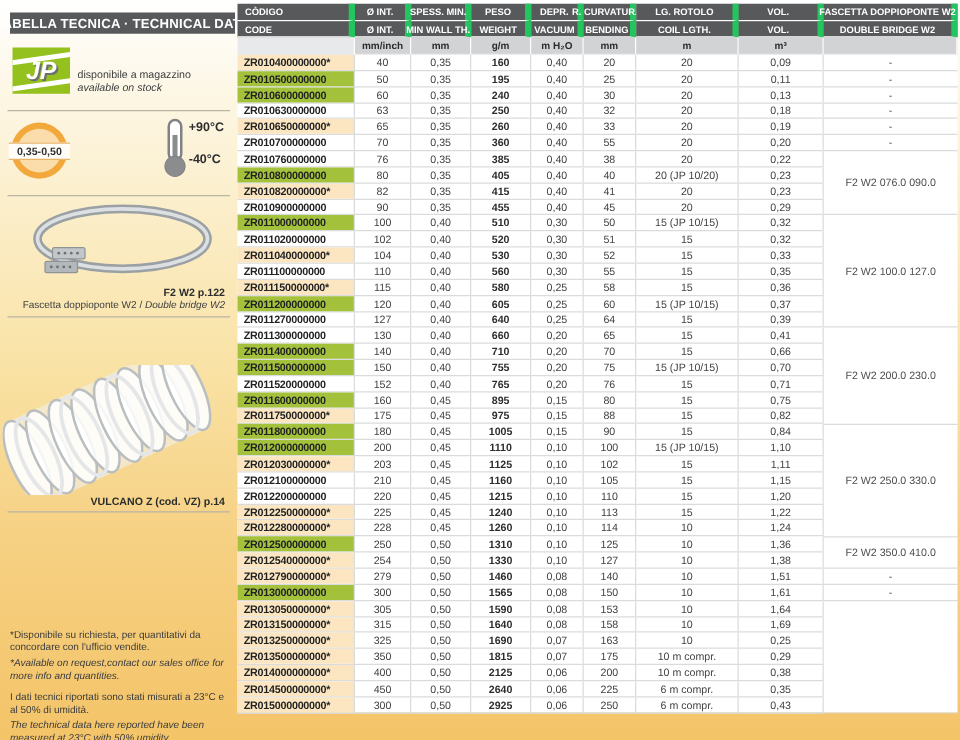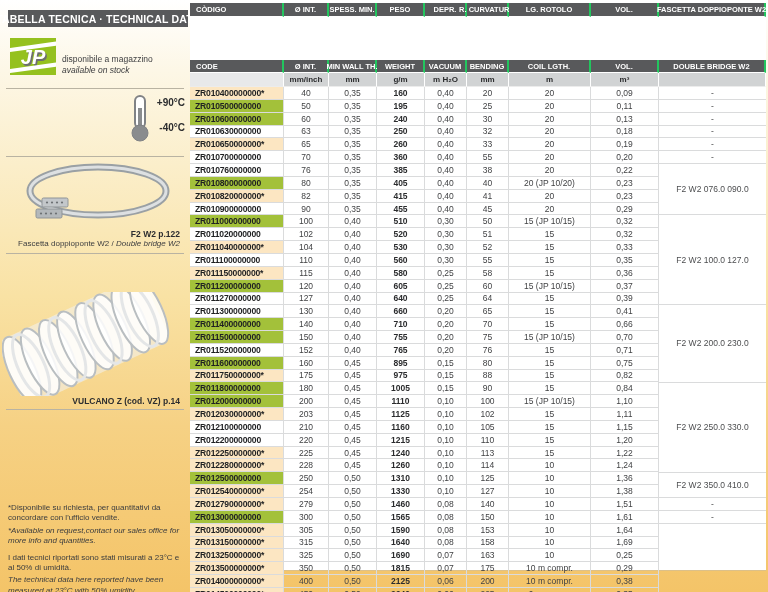--- a/index.html
+++ b/index.html
@@ -24,21 +24,21 @@
   .stock .en { font-style:italic; }
   .divider { position:absolute; left:6px; width:178px; height:0; border-top:1px solid #b9b3a2; }
   .badge { position:absolute; left:9px; top:98px; width:45px; height:45px; border-radius:50%;
     background:#f3a83b; display:flex; align-items:center; justify-content:center; }
   .badge-inner { width:35px; height:35px; border-radius:50%; background:#fbddab;
     display:flex; align-items:center; justify-content:center; }
   .badge-label { position:absolute; left:-2px; right:-2px; text-align:center; background:#fffdf8;
     font-size:8.5px; font-weight:bold; color:#2e2f31; padding:1px 0;
     border-top:1px solid #e9b469; border-bottom:1px solid #e9b469; }
   .thermo { position:absolute; left:131px; top:94px; }
-  .temps { position:absolute; left:151px; top:97px; width:34px; text-align:right;
+  .temps { position:absolute; left:151px; top:97px; width:34px; 
     font-size:10px; font-weight:bold; color:#2c2d2f; }
   .temps .tmin { margin-top:14px; }
   .clamp-img { position:absolute; left:12px; top:158px; }
   .clamp-ref { position:absolute; right:10px; top:229px; font-size:8.5px; font-weight:bold; color:#2c2d2f; }
   .clamp-cap { position:absolute; right:10px; top:239px; width:170px; text-align:right;
     font-size:8px; color:#3c3d3f; white-space:nowrap; }
   .clamp-cap .en { font-style:italic; }
   .series-title { position:absolute; left:8px; top:262px; font-size:9.5px; font-weight:bold;
     color:#2c2d2f; line-height:1.25; }
   .series-title .en { font-style:italic; }
@@ -48,22 +48,22 @@
     color:#3b3c3e; line-height:1.3; }
   .footnotes p { margin-bottom:2px; }
   .footnotes .it { font-style:italic; margin-bottom:6px; }
   .footnotes .gap { margin-top:5px; }
   
   .tablewrap { position:absolute; left:190px; top:0; width:576px; height:571px;
     background:#fff; padding-top:3px; border-bottom:1px solid #dcc089; }
   .hrow { display:flex; }
   .hcell { background:#58595b; color:#fff; font-weight:bold; font-size:7.5px;
     display:flex; align-items:center; justify-content:center; white-space:nowrap;
-    border-right:2px solid #22c55e; border-bottom:1px solid #fff; height:14px; }
-  .hrow2 .hcell { height:13px;margin-top:43px; }
+    border-right:5px solid #22c55e; border-bottom:1px solid #fff; height:14px; }
+  .hrow2 .hcell { height:13px; }
   .hcell.first { justify-content:flex-start; padding-left:6px; }
   .hrow3 .hcell { background:#d1d3d4; color:#2b2c2e; font-size:8px; height:14px;
     border-right:1px solid #fff; border-bottom:1px solid #ececec; }
   .hrow3 .hcell.first { background:#e8e9ea; }
   .tbody { display:flex; }
   .rows { width:469px; }
   .trow { display:flex; height:12.8537px; border-bottom:1px solid #dadbdc; }
   .td { font-size:8.5px; color:#414244; text-align:center; white-space:nowrap; overflow:hidden;
     border-right:1px solid #dadbdc; display:flex; align-items:center; justify-content:center; }
   .td.code { justify-content:flex-start; padding-left:5px; font-weight:bold; font-size:8.6px;
@@ -88,20 +88,24 @@
     <span class="jp-txt">JP</span>
     <span class="slash s2"></span>
   </div>
   <div class="stock">
     <div>disponibile a magazzino</div>
     <div class="en">available on stock</div>
   </div>
 
   <div class="divider" style="top:88px"></div>
 
+  <div class="badge">
+    <div class="badge-inner"></div>
+    <div class="badge-label">0,35-0,50</div>
+  </div>
   <svg class="thermo" width="18" height="48" viewBox="0 0 18 48">
     <rect x="4" y="2" width="10" height="32" rx="5" fill="#ffffff" stroke="#808285" stroke-width="2"></rect>
     <rect x="7" y="14" width="4" height="22" fill="#8a8c8e"></rect>
     <circle cx="9" cy="39" r="8" fill="#8a8c8e" stroke="#808285" stroke-width="1"></circle>
   </svg>
   <div class="temps">
     <div class="tmax">+90°C</div>
     <div class="tmin">-40°C</div>
   </div>
 

